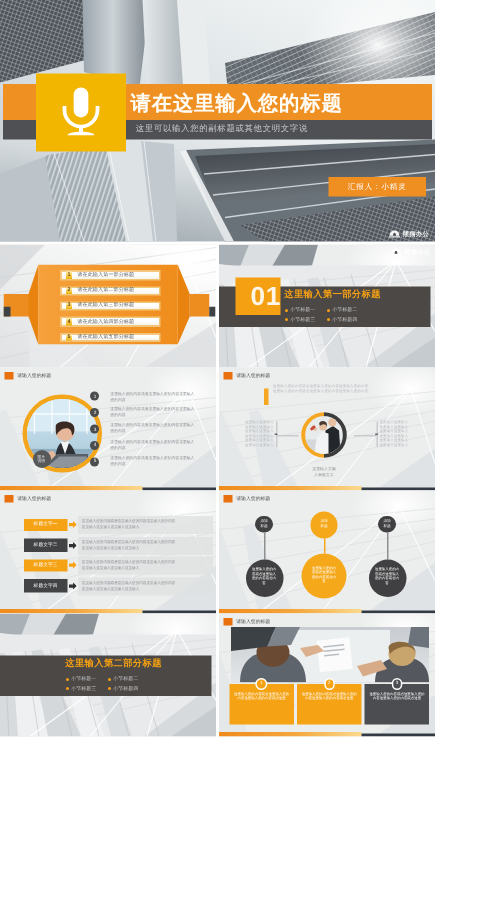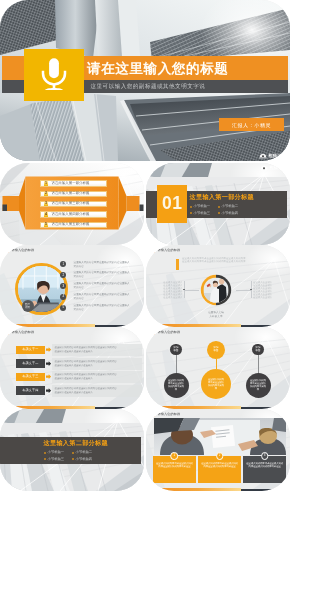--- a/index.html
+++ b/index.html
@@ -1,20 +1,20 @@
 <!DOCTYPE html>
 <html><head>
 <meta charset="utf-8">
 <style>
   html,body{margin:0;padding:0;background:#ffffff;}
   body{width:290px;height:614px;overflow:hidden;
        font-family:"Liberation Sans",sans-serif;
        -webkit-font-smoothing:antialiased;}
   .page{position:relative;width:290px;height:614px;background:#ffffff;overflow:hidden;}
-  .slide{position:absolute;overflow:hidden;background:#eceded;border-radius:28px;}
+  .slide{position:absolute;overflow:hidden;background:#eceded;}
   .cover{left:0;top:0;width:290px;height:161px;}
   .s{width:144px;height:82px;}
   .cl{left:0;}
   .cr{left:146px;}
   
   .bg{position:absolute;inset:0;overflow:hidden;}
   .bg svg{position:absolute;left:0;top:0;width:100%;height:100%;display:block;}
   
   .hdr{position:absolute;left:3.1px;top:3.2px;display:flex;align-items:center;gap:2.7px;}
   .hdr .sq{width:5.7px;height:5.3px;background:#e8700f;flex:0 0 auto;}
@@ -48,22 +48,22 @@
       padding-left:2.6px;}
   .toc .row:last-child{margin-bottom:0;}
   .toc .num{width:4.8px;flex:0 0 4.8px;background:linear-gradient(#fff0b0,#eeb000);
       display:flex;align-items:center;justify-content:center;font-size:3.6px;font-weight:700;
       color:#6e4505;line-height:1;}
   .toc .lbl{flex:1;display:flex;align-items:center;padding-left:3.2px;font-size:3.4px;color:#5d5e60;
       letter-spacing:.05px;line-height:1;white-space:nowrap;}
 
   
   .sec .bar{position:absolute;left:0.2px;top:27.9px;width:141.2px;height:27px;background:#4b4846;}
-  .sec .numbox{position:absolute;left:11.1px;top:22.2px;width:30.3px;height:38px;background:#f5a013;
-      display:flex;align-items:center;justify-content:center;}
+  .sec .numbox{position:absolute;left:11.1px;top:22.2px;width:30.3px;height:25px;background:#f5a013;
+      display:flex;align-items:center;justify-content:flex-end;}
   .sec .numbox span{font-size:17.5px;font-weight:700;color:#fdf6e6;line-height:1;letter-spacing:.5px;}
   .sec .stitle{position:absolute;left:43.5px;top:31.2px;font-size:6.2px;font-weight:700;color:#f5a013;
       line-height:1;letter-spacing:.25px;white-space:nowrap;}
   .sec .subs{position:absolute;left:44.4px;top:40.3px;width:56px;display:flex;flex-wrap:wrap;}
   .sec .subs .sub{width:28px;display:flex;align-items:center;gap:1.2px;font-size:3.3px;color:#c6c8c9;
       line-height:6.4px;white-space:nowrap;}
   .sec .subs .sub i{display:block;width:2px;height:2px;border:0.45px solid #f5a013;
       border-radius:50%;box-sizing:border-box;flex:0 0 auto;}
 
   

